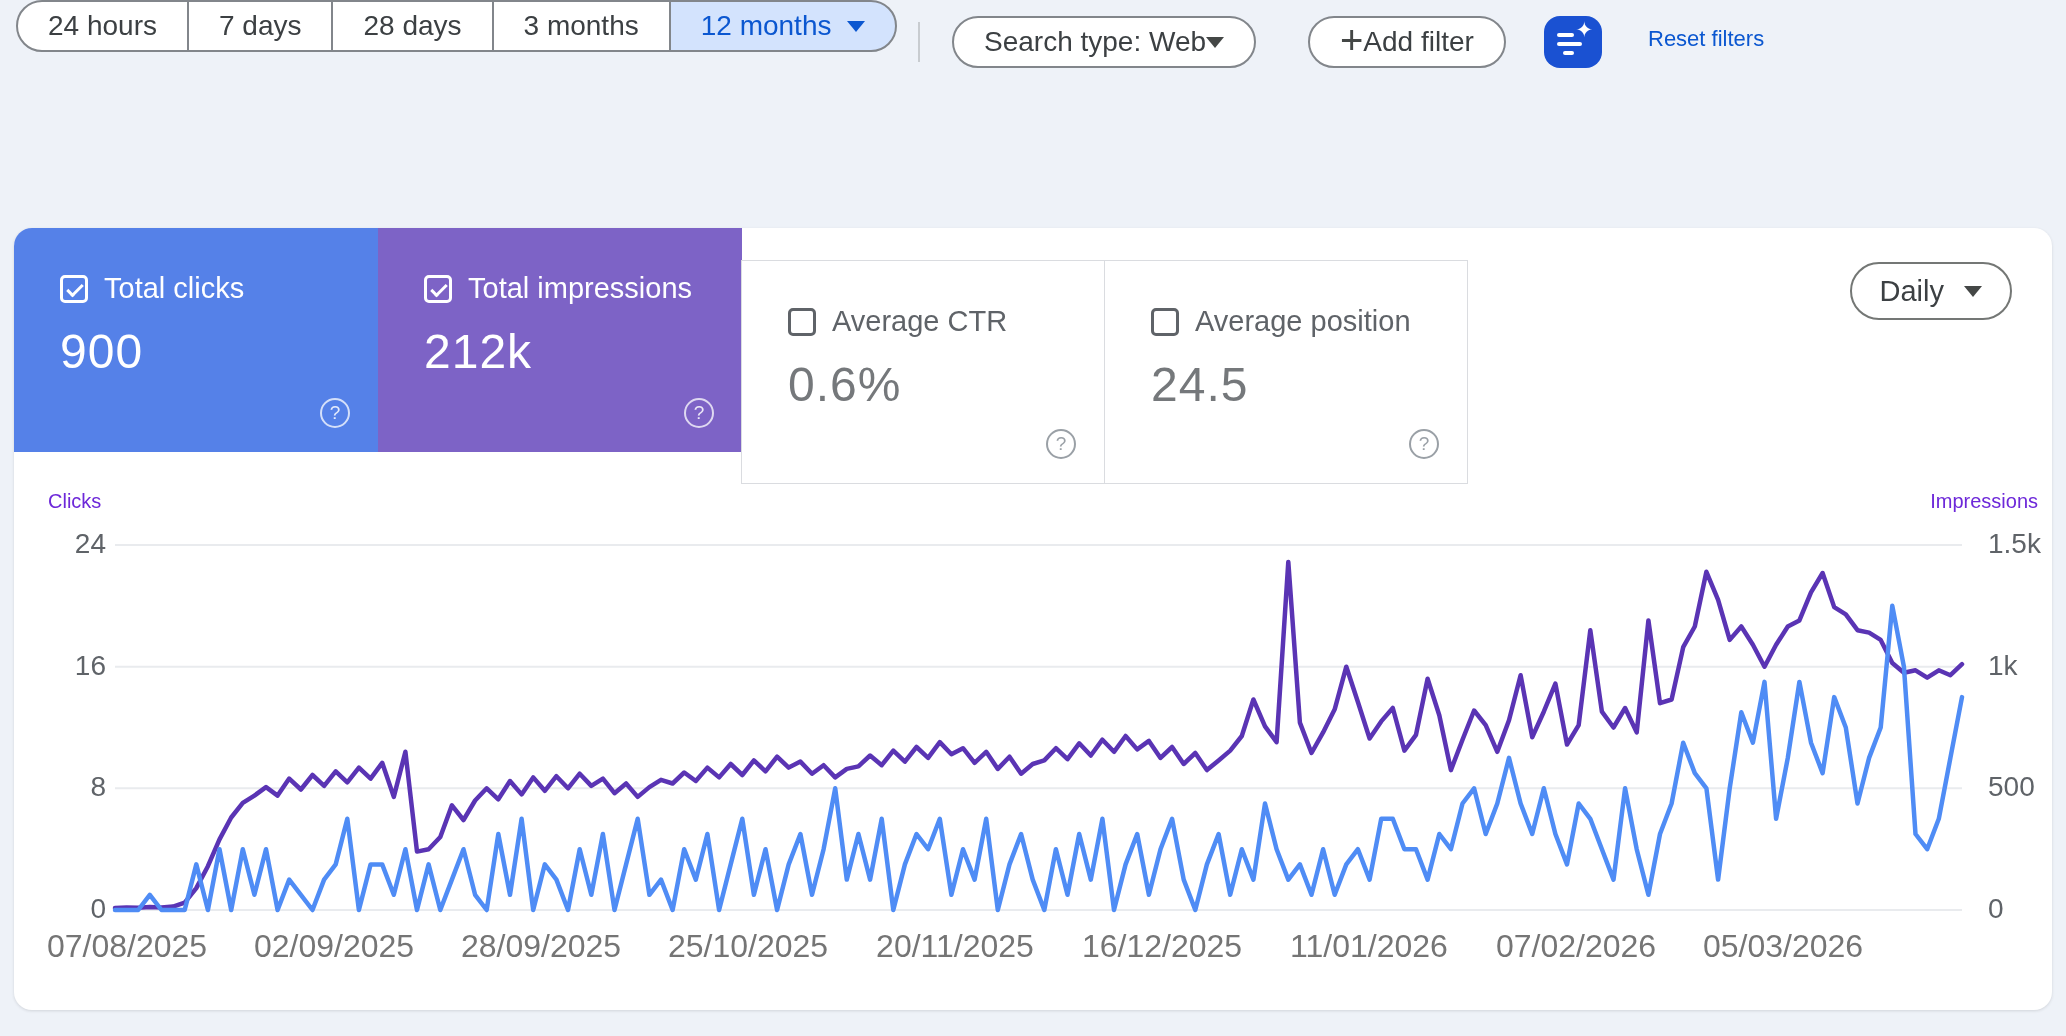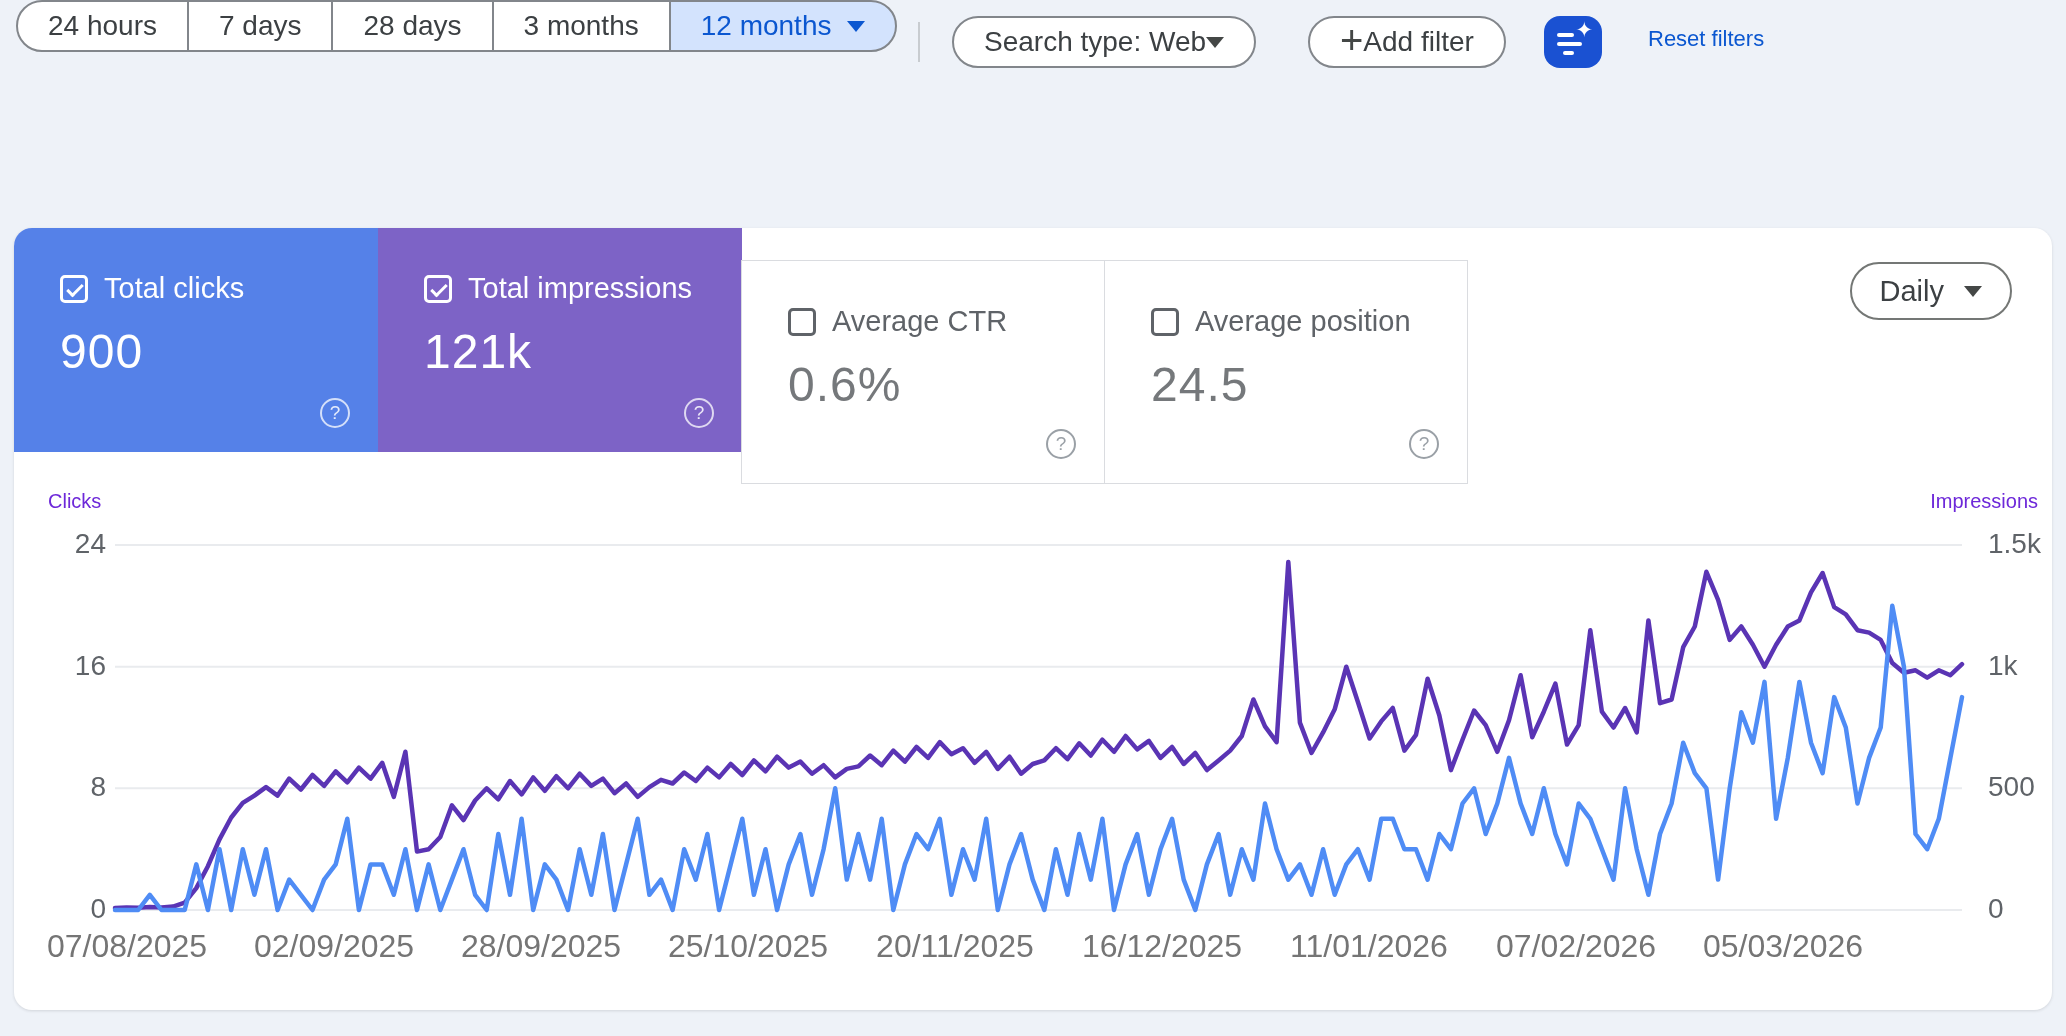--- a/index.html
+++ b/index.html
@@ -125,21 +125,21 @@
           <span class="lbl">Total clicks</span>
         </div>
         <div class="val">900</div>
         <div class="help">?</div>
       </div>
       <div class="card colored" style="background: rgb(125, 99, 198);">
         <div class="cb-row">
           <span class="cbx checked"></span>
           <span class="lbl">Total impressions</span>
         </div>
-        <div class="val">121k</div>
+        <div class="val">212k</div>
         <div class="help">?</div>
       </div>
       <div class="card white">
         <div class="cb-row">
           <span class="cbx empty"></span>
           <span class="lbl">Average CTR</span>
         </div>
         <div class="val">0.6%</div>
         <div class="help">?</div>
       </div>

